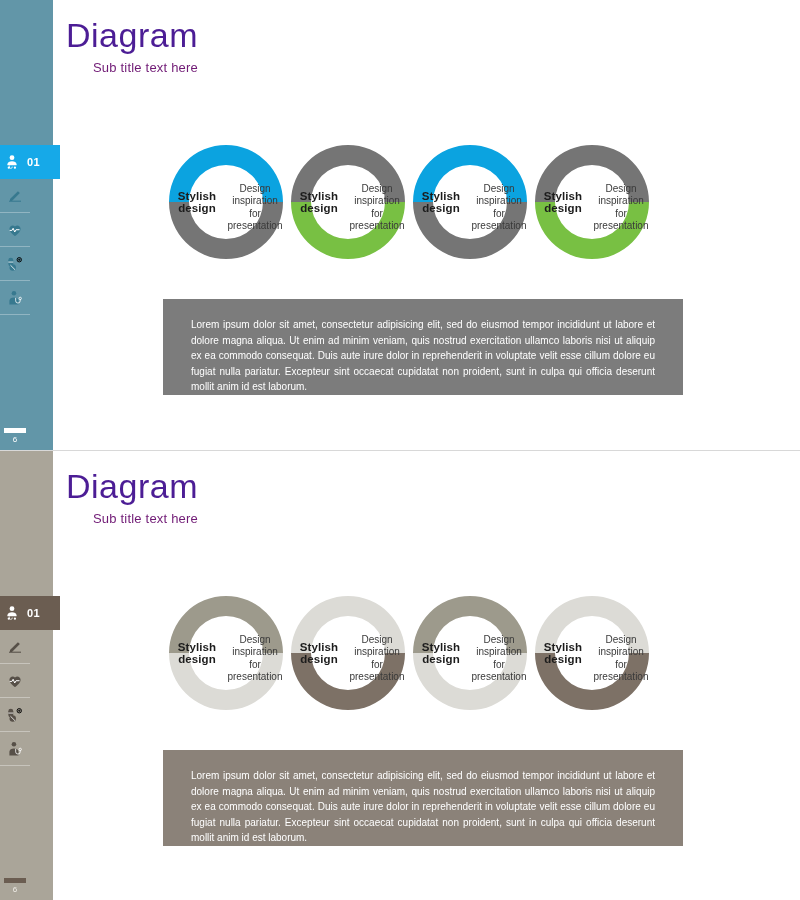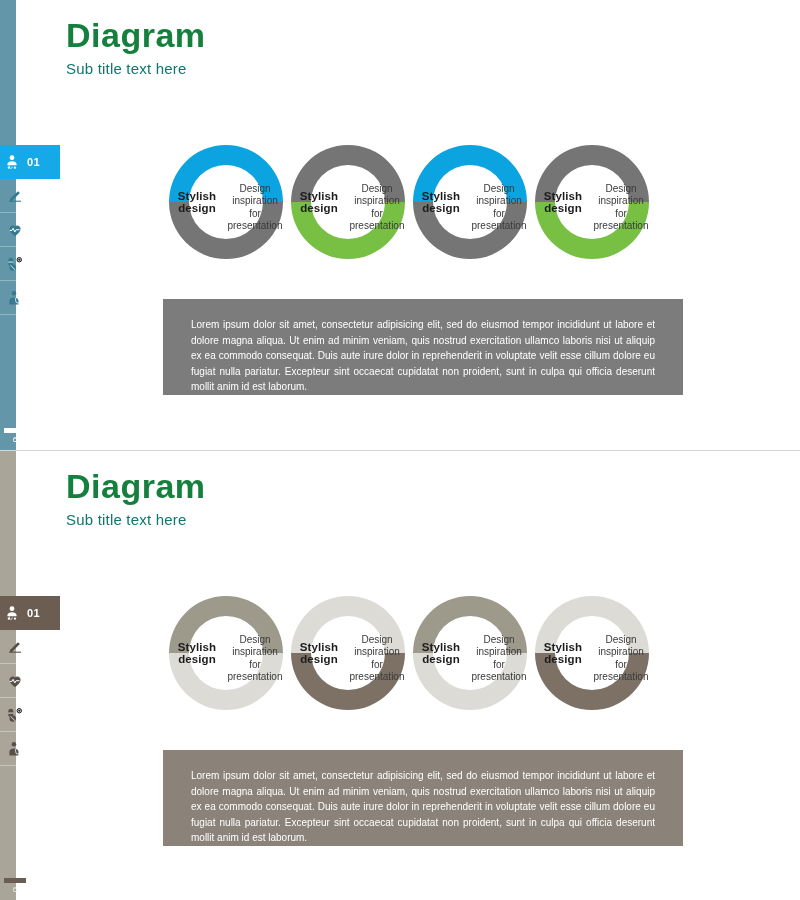--- a/index.html
+++ b/index.html
@@ -21,21 +21,21 @@
     height: 450px;
     background: #ffffff;
     overflow: hidden;
   }
   .slide.second { border-top: 1px solid #d8d8d8; height: 449px; }
 
   
   .sidebar {
     position: absolute;
     left: 0; top: 0;
-    width: 16px;
+    width: 53px;
     height: 100%;
   }
   .slide1 .sidebar { background: #6296a8; }
   .slide2 .sidebar { background: #aaa599; }
 
   .side-icons {
     position: absolute;
     left: 0;
     top: 145px;
     width: 30px;
@@ -89,31 +89,32 @@
   .page-num {
     font-size: 8px;
     color: #ffffff;
   }
   .slide2 .page-num { color: #efece6; }
 
   
   .header { position: absolute; left: 66px; top: 18px; }
   .title {
     font-size: 34px;
-    color: #15803d;
-    font-weight: 700;
+    color: #4c1d95;
+    font-weight: 400;
     letter-spacing: .5px;
     line-height: 1.05;
   }
   .subtitle {
-    font-size: 15px;
-    color: #0f766e;
+    font-size: 13px;
+    color: #701a75;
     font-weight: 300;
     margin-top: 6px;
     letter-spacing: .2px;
+    text-align: right;
   }
 
   
   .rings {
     position: absolute;
     left: 160px;
     top: 136px;
     width: 540px;
     height: 132px;
   }

